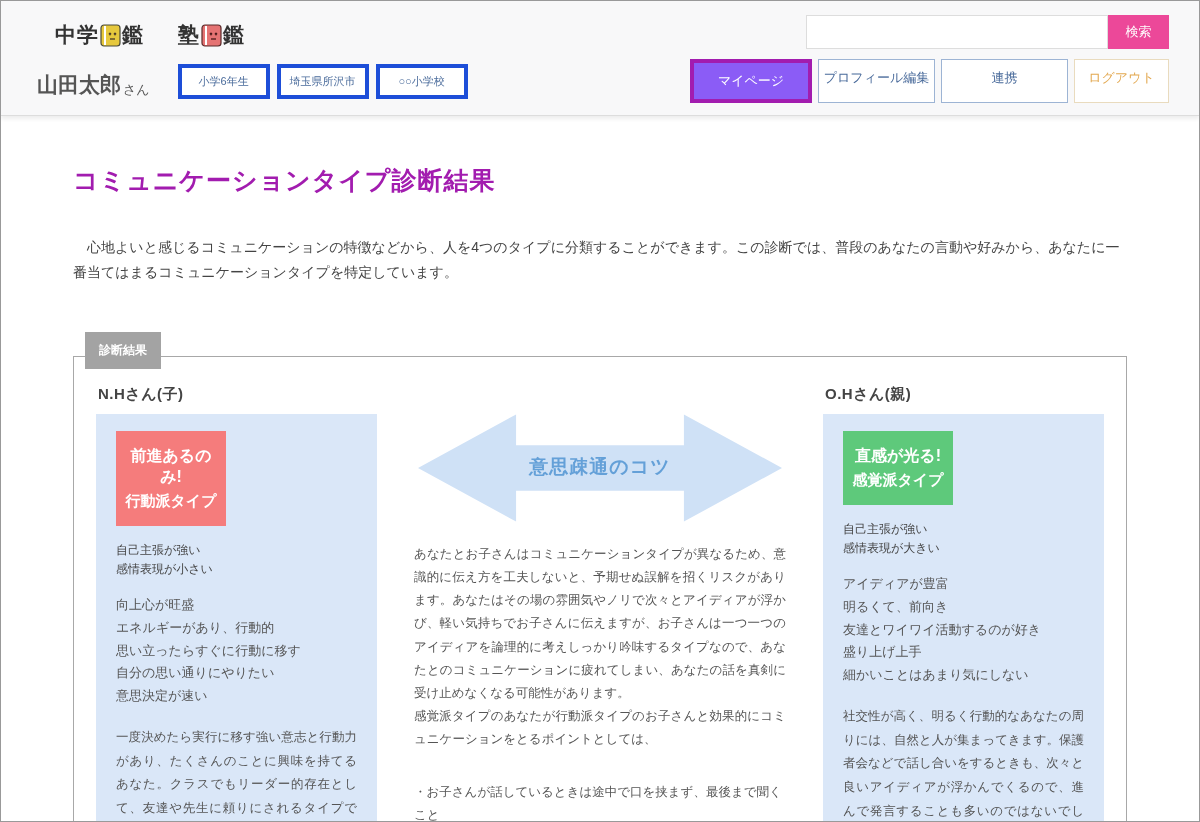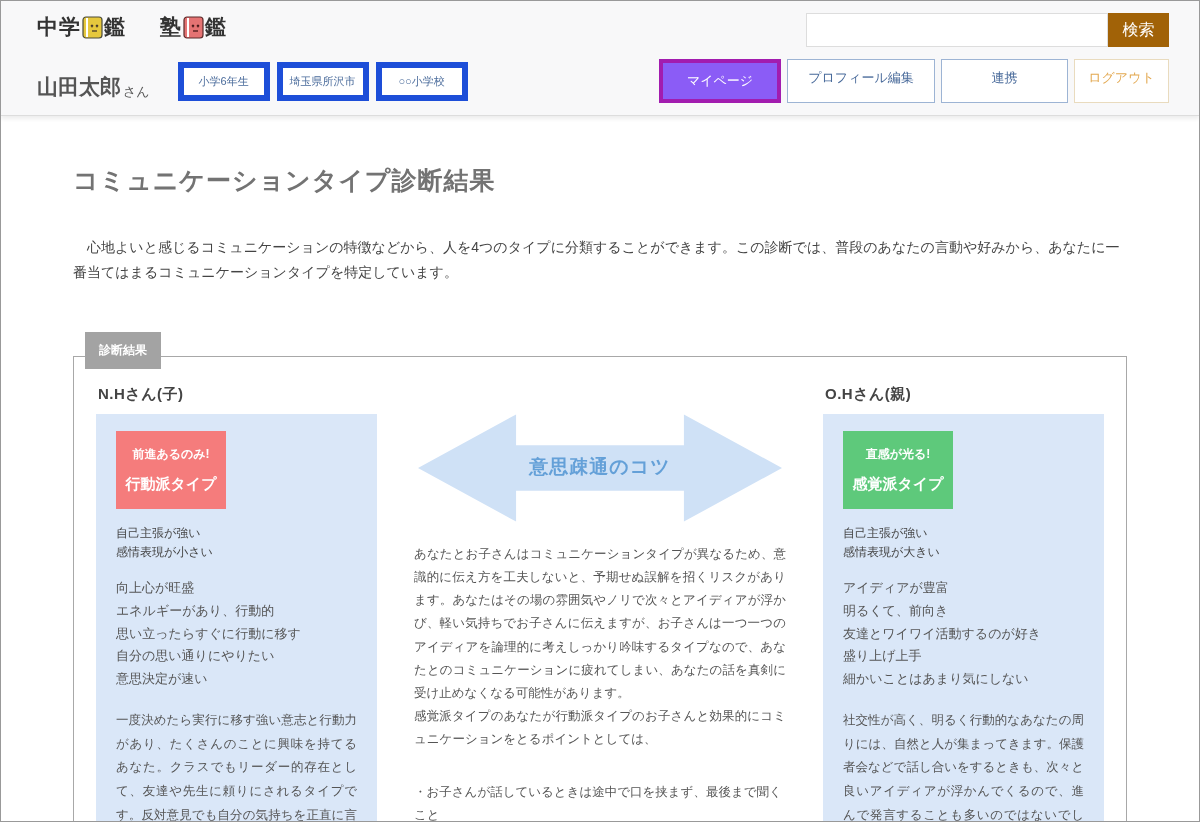--- a/index.html
+++ b/index.html
@@ -3,59 +3,59 @@
 <meta charset="utf-8">
 <style>
   * { margin:0; padding:0; box-sizing:border-box; }
   html,body { width:1200px; height:822px; overflow:hidden; }
   body { font-family:"Liberation Sans","DejaVu Sans",sans-serif; background:#e8e8e8; }
   .window { width:1200px; height:822px; border:1px solid #999; background:#fff; overflow:hidden; position:relative; }
 
   
   .header { background:#f8f8f9; padding:12px 30px 12px 36px; border-bottom:1px solid #ddd;
             box-shadow:0 3px 4px rgba(0,0,0,0.07); position:relative; z-index:5; }
-  .header-row1 { display:flex; justify-content:space-between; align-items:flex-start; height:36px; }
+  .header-row1 { display:flex; justify-content:space-between; align-items:flex-end; height:36px;margin-left:18px; }
   .logos { display:flex; gap:34px; align-items:center; }
   .logo { display:flex; align-items:center; font-size:21px; font-weight:bold; color:#333; letter-spacing:1px; cursor:pointer; }
   .book-icon { width:21px; height:23px; margin:0 1px; display:inline-block; }
   .header-row2 { display:flex; justify-content:space-between; align-items:center; margin-top:10px; }
   .user-block { display:flex; align-items:flex-end; }
   .user-name { font-size:21px; font-weight:bold; color:#555; }
   .user-honorific { font-size:13px; color:#555; margin-left:2px; margin-right:28px;margin-top:9px; }
-  .chip { display:inline-block; background:#fff; border:6px solid #1d4ed8; color:#4a6b9b;
+  .chip { display:inline-block; background:#fff; border:4px solid #1d4ed8; color:#4a6b9b;
           font-size:11px; padding:6px 0; width:92px; text-align:center; margin-right:7px; }
   .nav-buttons { display:flex; gap:6px; }
   .btn { display:inline-block; text-align:center; font-size:13px; padding:9px 0; cursor:pointer; background:#fff; }
   .btn-mypage { width:122px; background:#8b5cf6; color:#fff; border:4px solid #a21caf; }
   .btn-outline-blue { border:1px solid #9db4d4; color:#4a6b9b; }
-  .btn-profile { width:148px; }
+  .btn-profile { width:117px; }
   .btn-link { width:127px; }
   .btn-logout { width:95px; border:1px solid #e9dbbe; color:#e3a952; }
   .search-box { display:flex; }
   .search-input { width:302px; height:34px; border:1px solid #ddd; background:#fff; padding:0 8px; font-size:13px; outline:none; }
-  .search-btn { width:61px; height:34px; background:#a16207; color:#fff; border:none; font-size:16px; cursor:pointer; }
+  .search-btn { width:61px; height:34px; background:#ec4899; color:#fff; border:none; font-size:13px; cursor:pointer; }
 
   
   .main { background:#fff; padding:48px 72px 0; }
-  .page-title { font-size:25px; font-weight:bold; color:#737373; letter-spacing:1px; }
+  .page-title { font-size:25px; font-weight:bold; color:#a21caf; letter-spacing:1px; }
   .intro { margin-top:38px; font-size:14px; color:#444; line-height:1.75; }
 
   .result-box { margin-top:72px; border:1px solid #a8a8a8; position:relative; padding:24px 22px 0; height:520px; }
   .result-tab { position:absolute; top:-25px; left:11px; background:#a3a3a3; color:#fff;
                 font-size:12px; font-weight:bold; padding:0 14px; height:37px; line-height:37px; }
 
   .columns { display:flex; justify-content:space-between; }
   .col-side { width:281px; }
   .col-center { width:372px; }
   .person-heading { font-size:15px; font-weight:bold; color:#444; margin:4px 0 10px 2px; letter-spacing:0.5px; }
   .type-card { background:#dae7f8; padding:17px 20px 20px; min-height:442px; }
   .type-badge { width:110px; padding:15px 6px; text-align:center; color:#fff; margin-bottom:15px; }
   .badge-red { background:#f57c7c; }
   .badge-green { background:#5ec97b; }
-  .badge-line1 { font-size:12px; font-weight:bold; display:block; margin-bottom:12px; }
+  .badge-line1 { font-size:16px; font-weight:bold; display:block; margin-bottom:4px; }
   .badge-line2 { font-size:15px; font-weight:bold; display:block; }
   .subtitle { font-size:12px; font-weight:normal; color:#444; line-height:1.55; margin-bottom:16px; }
   .traits { font-size:13px; color:#555; line-height:1.75; margin-bottom:18px; }
   .description { font-size:12.5px; color:#555; line-height:1.9; text-align:justify; }
 
   .arrow-wrap { position:relative; margin:28px 4px 16px; height:118px; }
   .arrow-svg { width:100%; height:100%; display:block; }
   .arrow-label { position:absolute; top:50%; left:50%; transform:translate(-50%,-54%);
                  font-size:19px; font-weight:bold; color:#64a0d8; letter-spacing:1px; white-space:nowrap; }
   .center-text { font-size:12.5px; color:#555; line-height:1.85; text-align:justify; }

